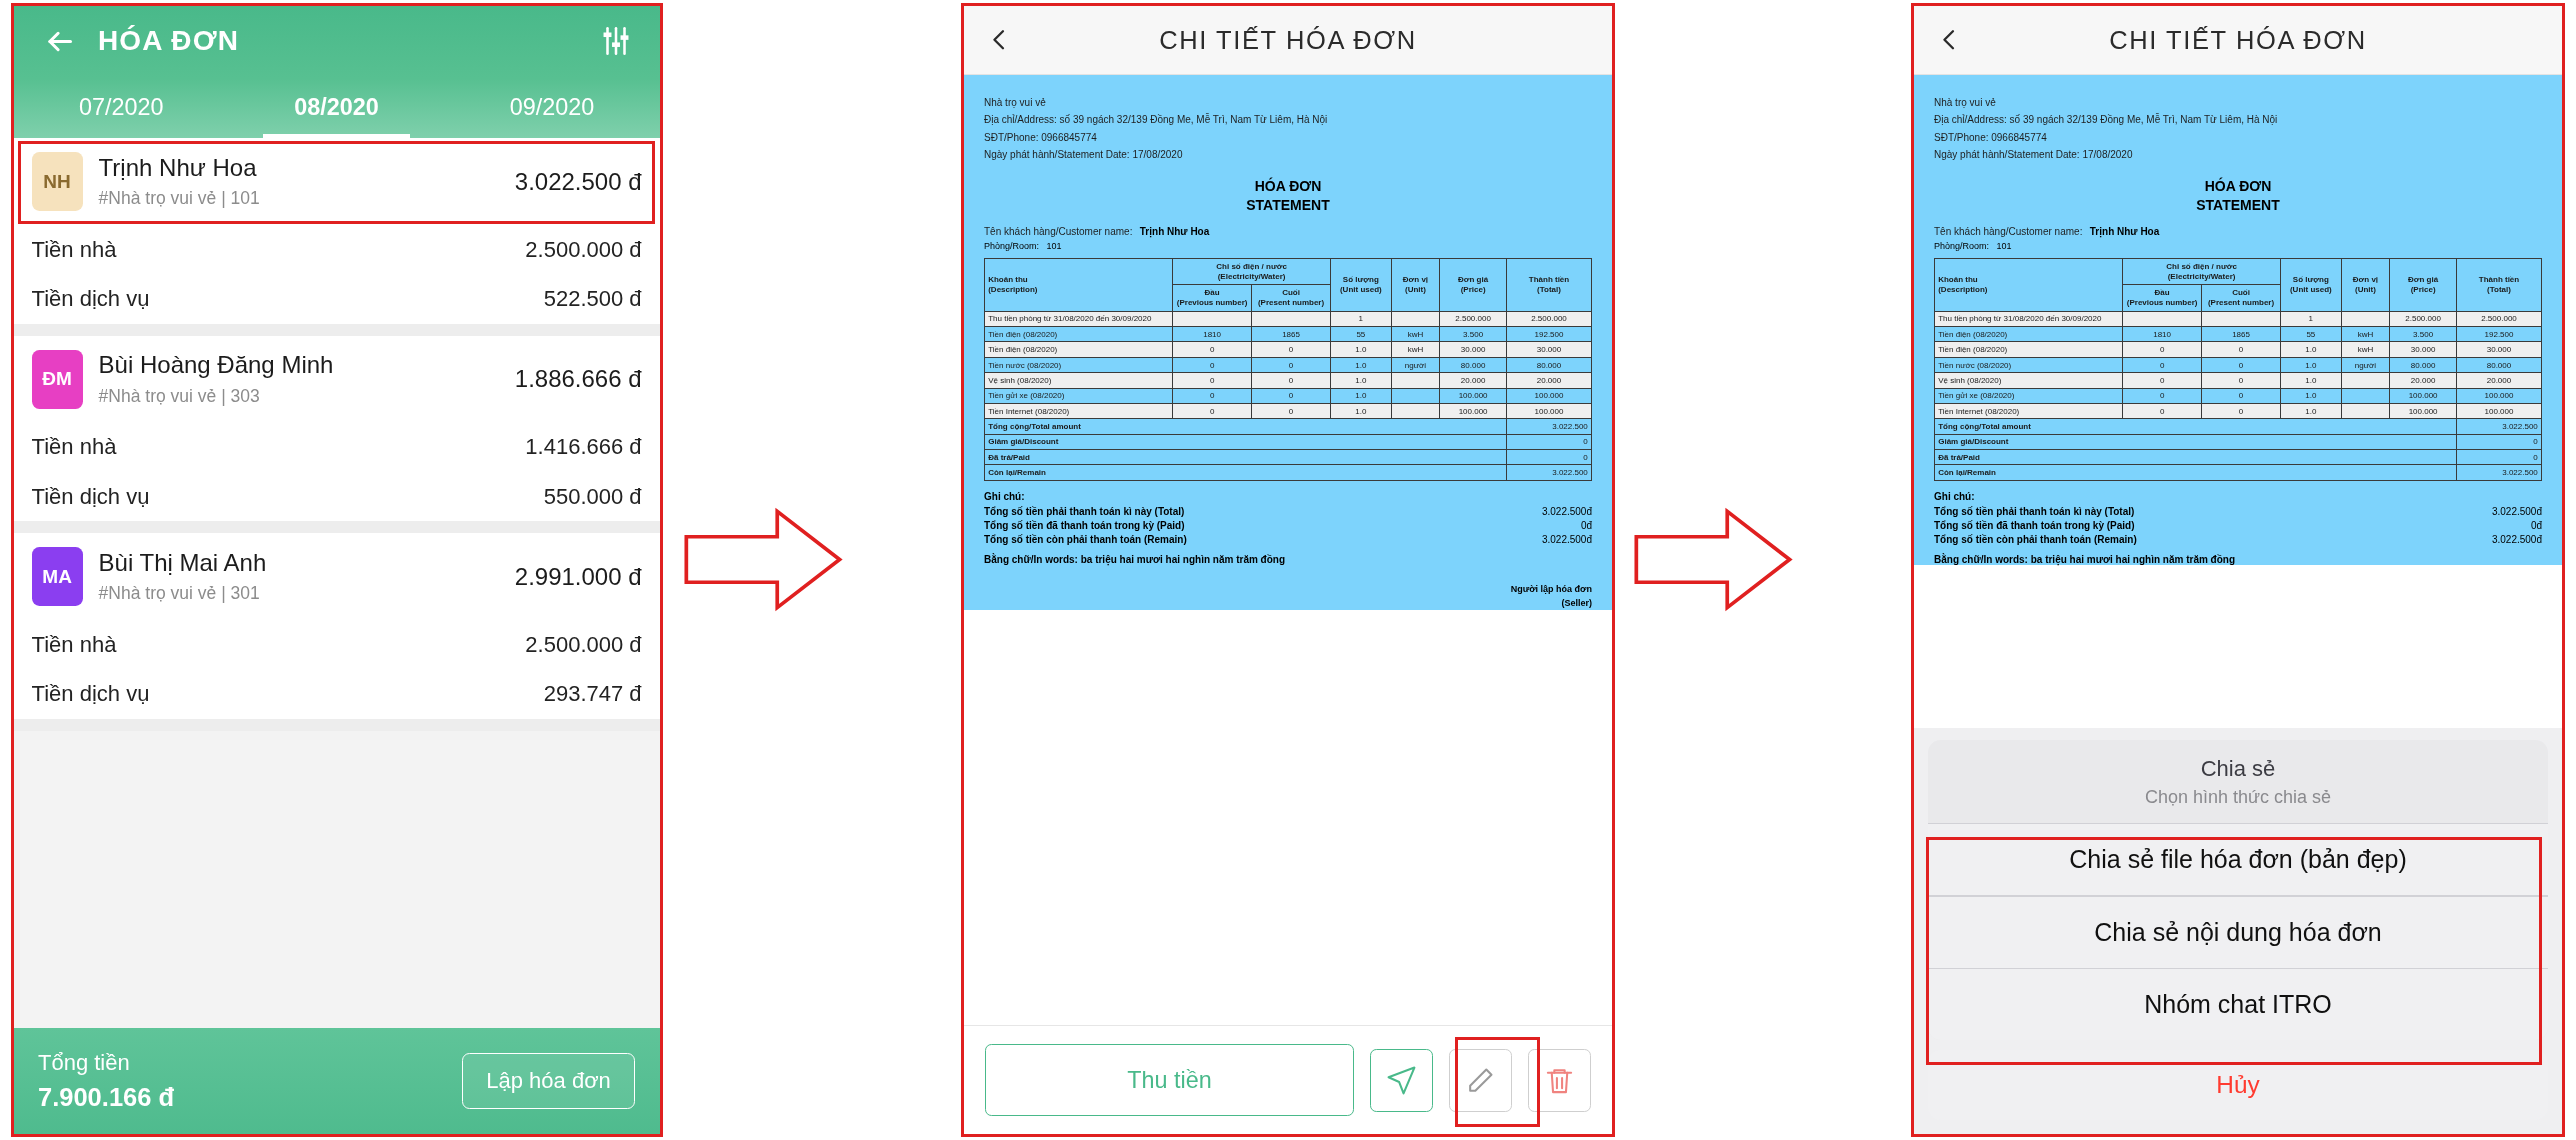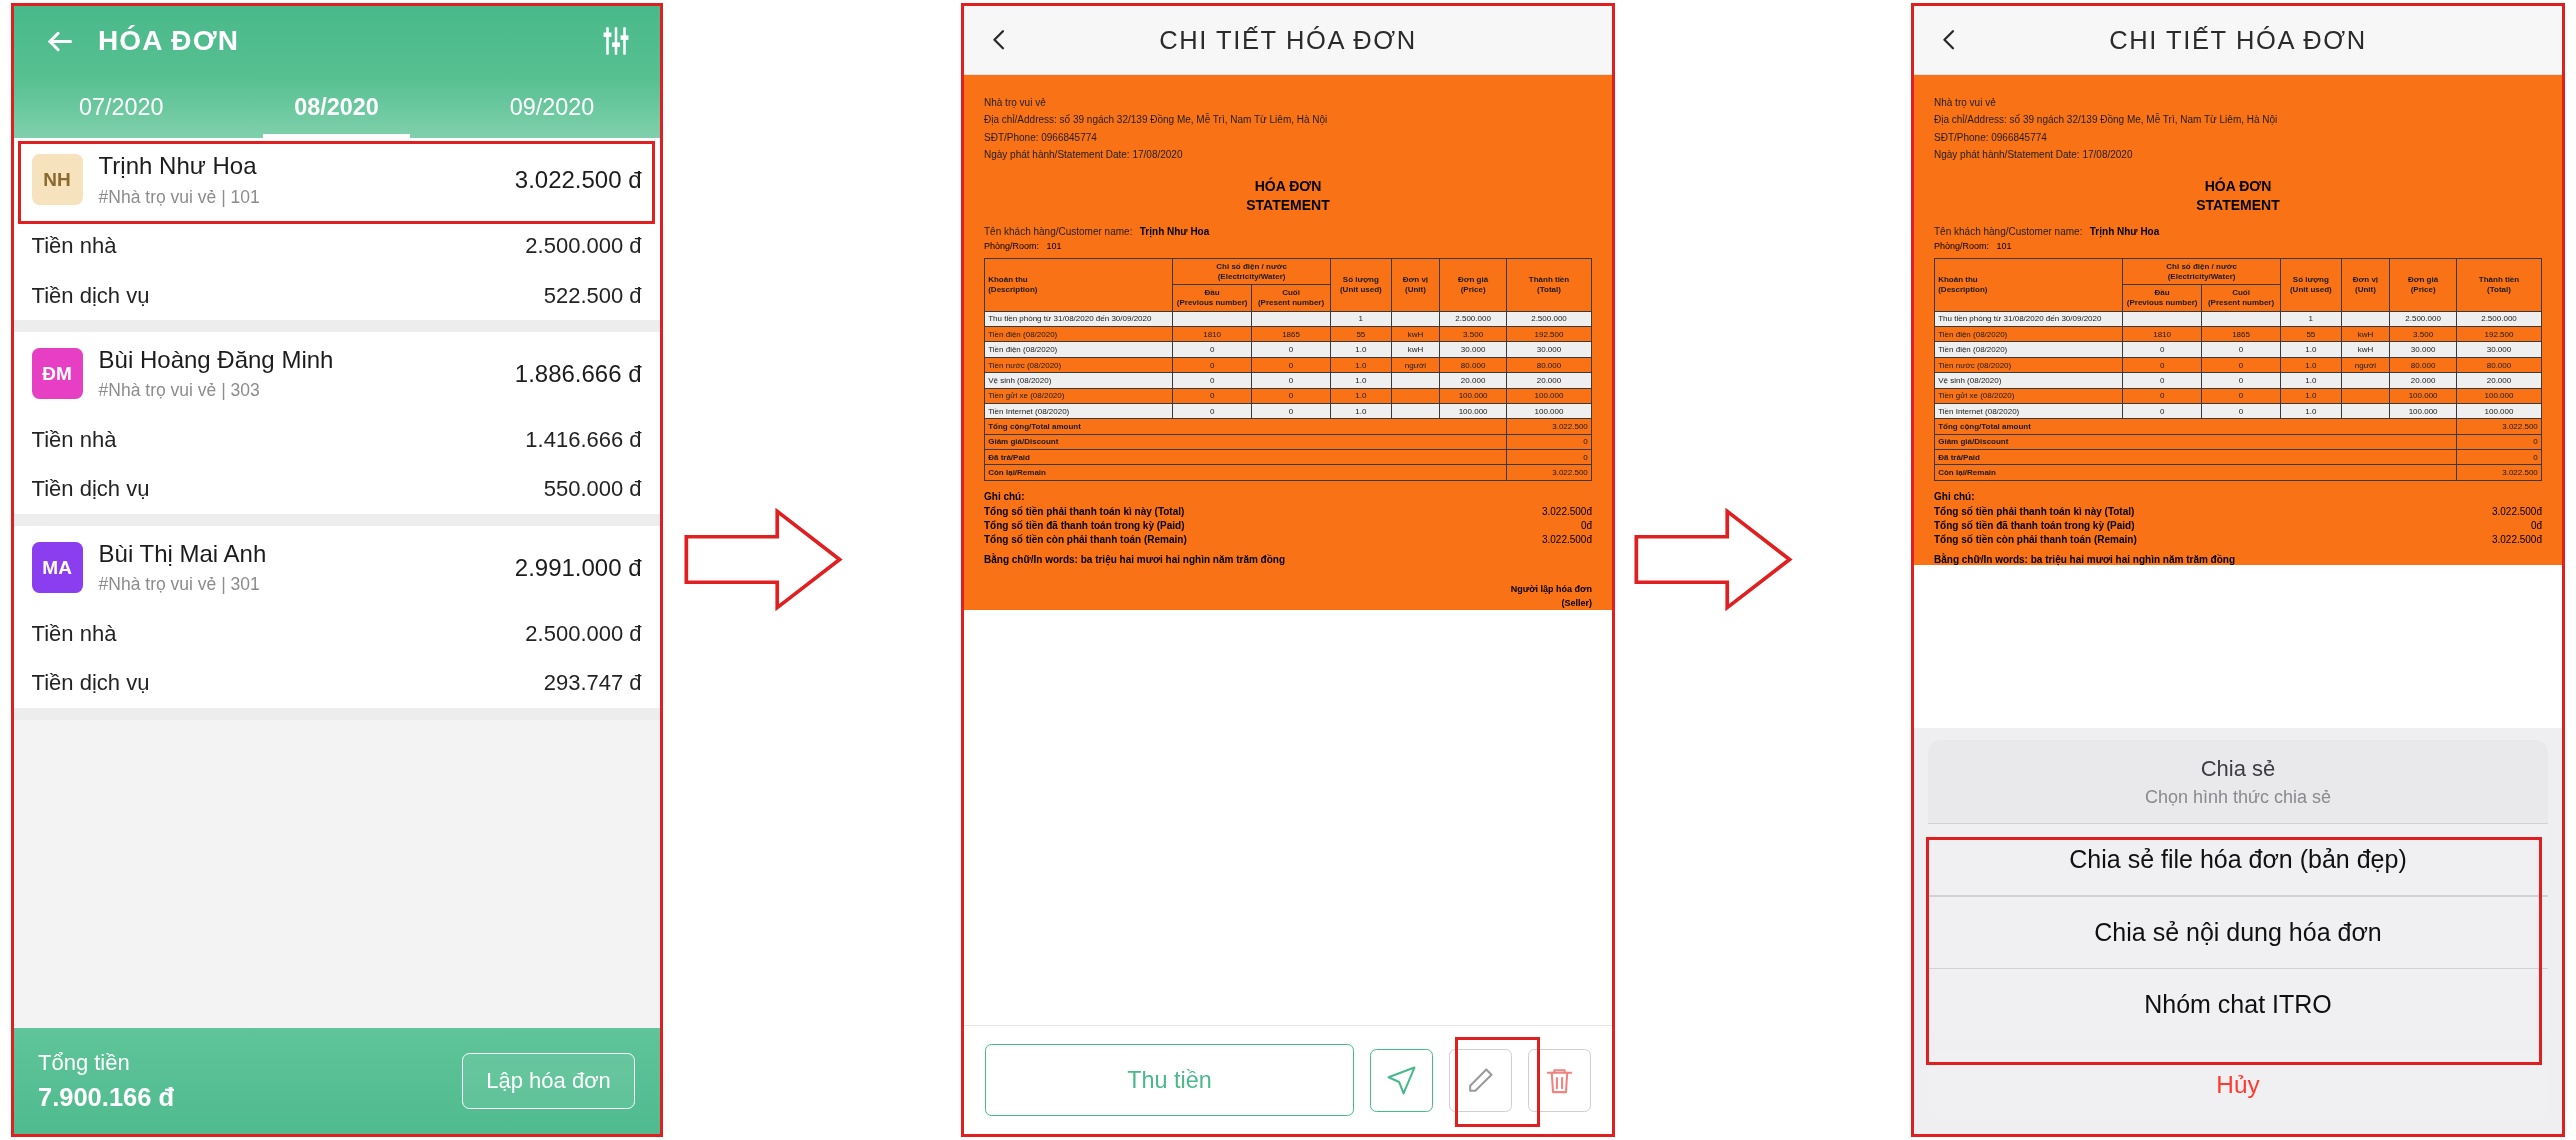--- a/index.html
+++ b/index.html
@@ -35,21 +35,21 @@
   }
   .p1-month.active { color:#ffffff; font-weight:bold; }
   .p1-month.active::after {
     content:''; position:absolute; bottom:0; left:16%; width:68%; height:4.2px; background:#ffffff;
   }
 
   .p1-list { background:#f4f4f4; }
   .inv-card { background:#ffffff; position:relative; }
   .inv-head { display:flex; align-items:center; padding: 14px 18px 14px 18px; }
   .inv-avatar {
-    width:51px; height:51px; border-radius:7.4px; display:flex; align-items:center; justify-content:center;
+    width:51px; height:59px; border-radius:7.4px; display:flex; align-items:center; justify-content:center;
     color:#fff; font-size:19px; font-weight:bold; flex:none;
   }
   .inv-names { margin-left:16px; flex:1; }
   .inv-name { font-size:24px; color:#1c1c1c; }
   .inv-sub { font-size:17.5px; color:#8c8c8c; margin-top:6.4px; }
   .inv-total { font-size:24px; color:#1c1c1c; font-weight:500; white-space:nowrap; }
   .inv-rows { padding: 0 18px; }
   .inv-row { display:flex; justify-content:space-between; align-items:center; padding: 11.7px 0; font-size:22px; color:#232323; }
   .inv-gap { height:11.7px; background:#ededed; }
   .sel-ring { position:absolute; left:4.2px; right:4.2px; top:3.2px; height:83px; border:3.2px solid #e02020; pointer-events:none; }
@@ -74,21 +74,21 @@
   .phone { position:absolute; border:3.7px solid #e02020; background:#ffffff; overflow:hidden; }
   .ph-header {
     height:69px; display:flex; align-items:center; justify-content:center;
     background:#f7f7f7; border-bottom:1.1px solid #e3e3e3; position:relative;
   }
   .ph-back { position:absolute; left:20px; top:50%; transform:translateY(-50%); width:32px; height:32px; display:flex; align-items:center; justify-content:center; }
   .ph-back svg { width:25.5px; height:25.5px; }
   .ph-title { font-size:25.5px; color:#2b2b2b; letter-spacing:1.6px; }
 
   
-  .doc { background:#f97316; padding: 19px 20px 0 20px; }
+  .doc { background:#7dd3fc; padding: 19px 20px 0 20px; }
   .doc-meta { font-size:10px; line-height:1.72; color:#1e1e1e; }
   .doc-title { text-align:center; font-weight:bold; font-size:14px; margin-top:14px; line-height:1.35; }
   .doc-cust { display:flex; gap:7.4px; margin-top:11.7px; font-size:10px; }
   .doc-cust .lbl { color:#1e1e1e; }
   .doc-cust .val { font-weight:bold; }
   .doc-room { display:flex; gap:7.4px; font-size:9px; margin-top:3.2px; }
 
   table.inv { width:100%; border-collapse:collapse; margin-top:7.4px; table-layout:fixed; }
   table.inv th, table.inv td { border:0.5px solid #3a3a3a; font-size:8px; padding:2.7px 3.2px; color:#1a1a1a; }
   table.inv th { font-weight:bold; text-align:center; vertical-align:middle; line-height:1.25; }

